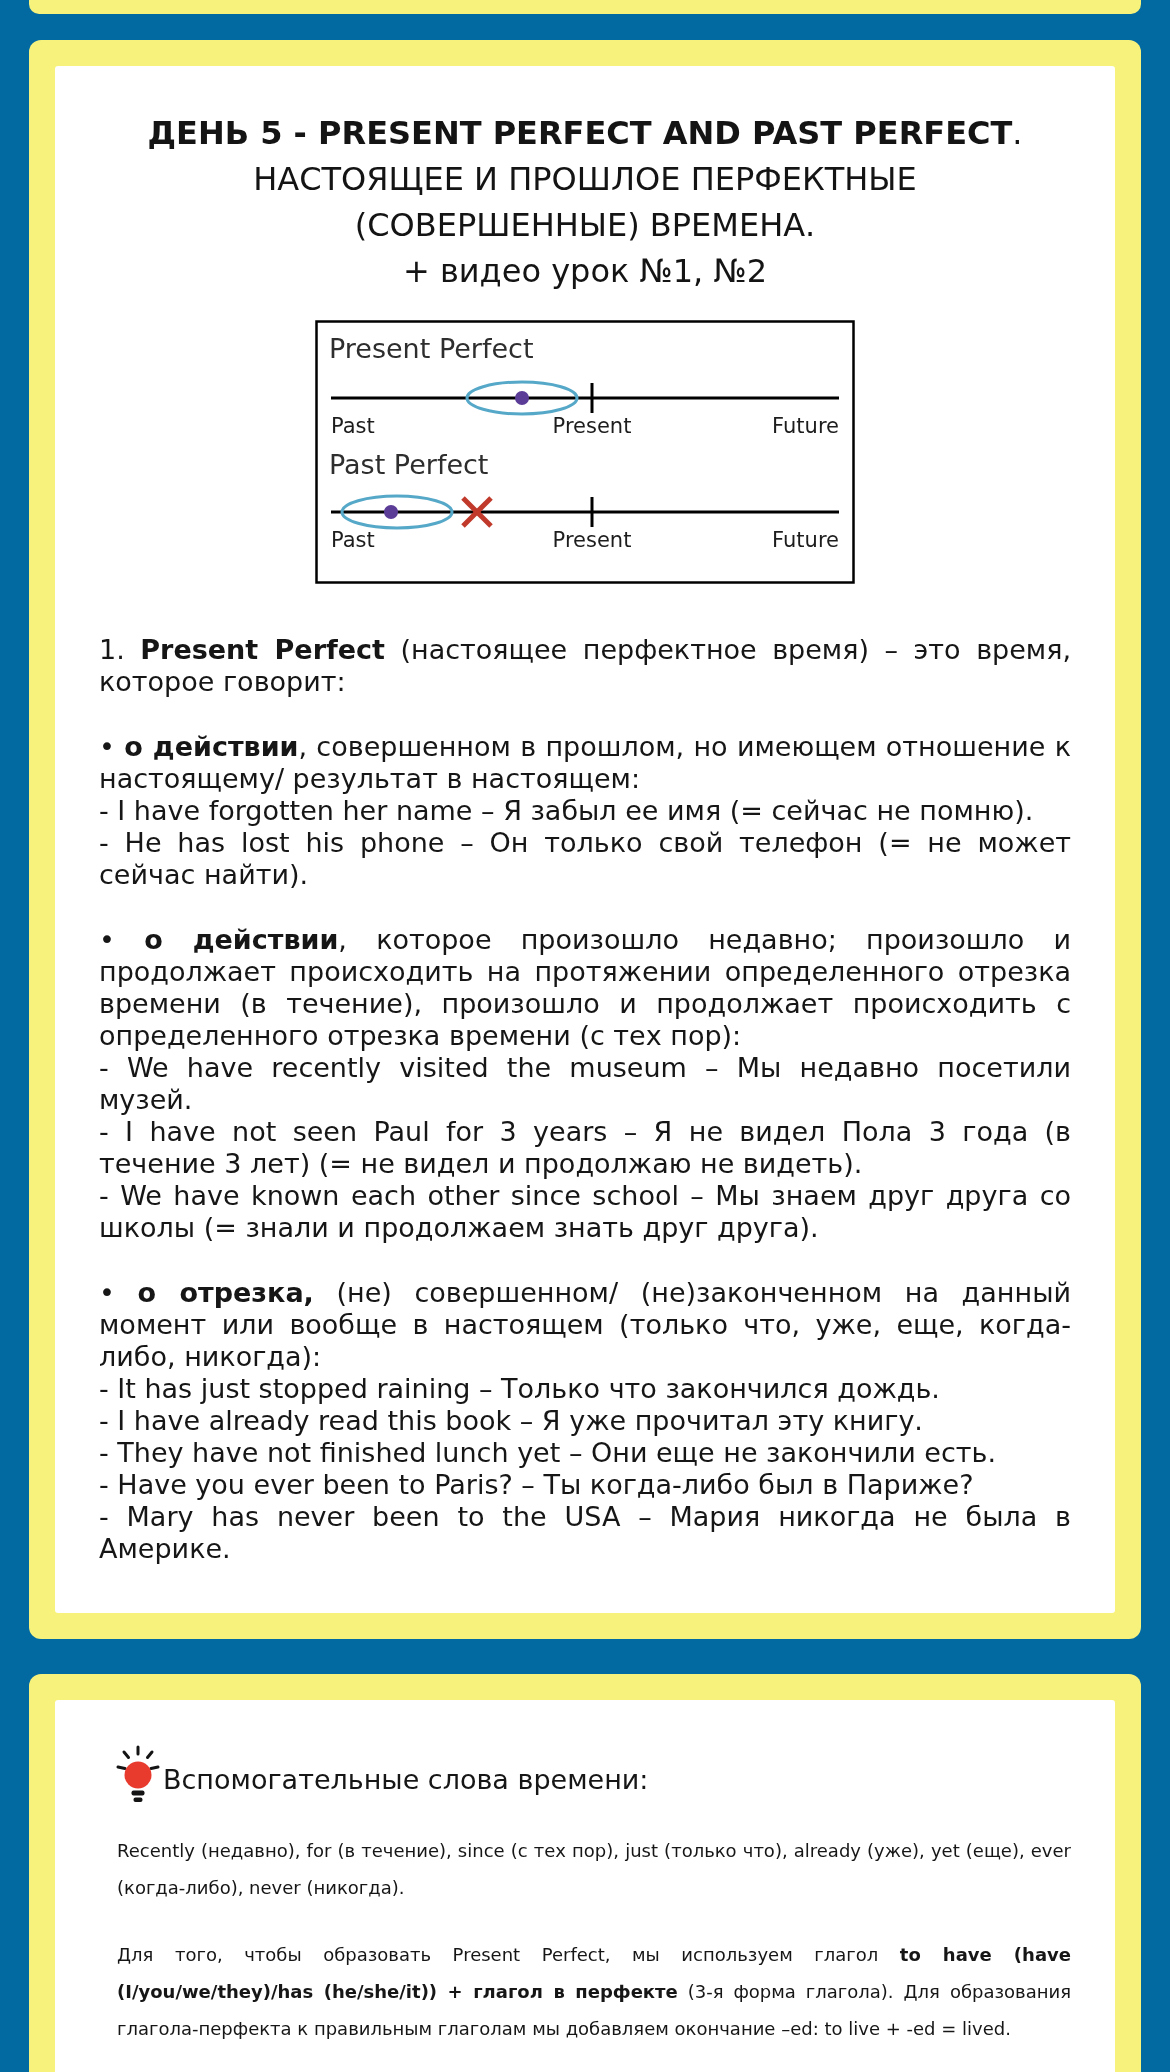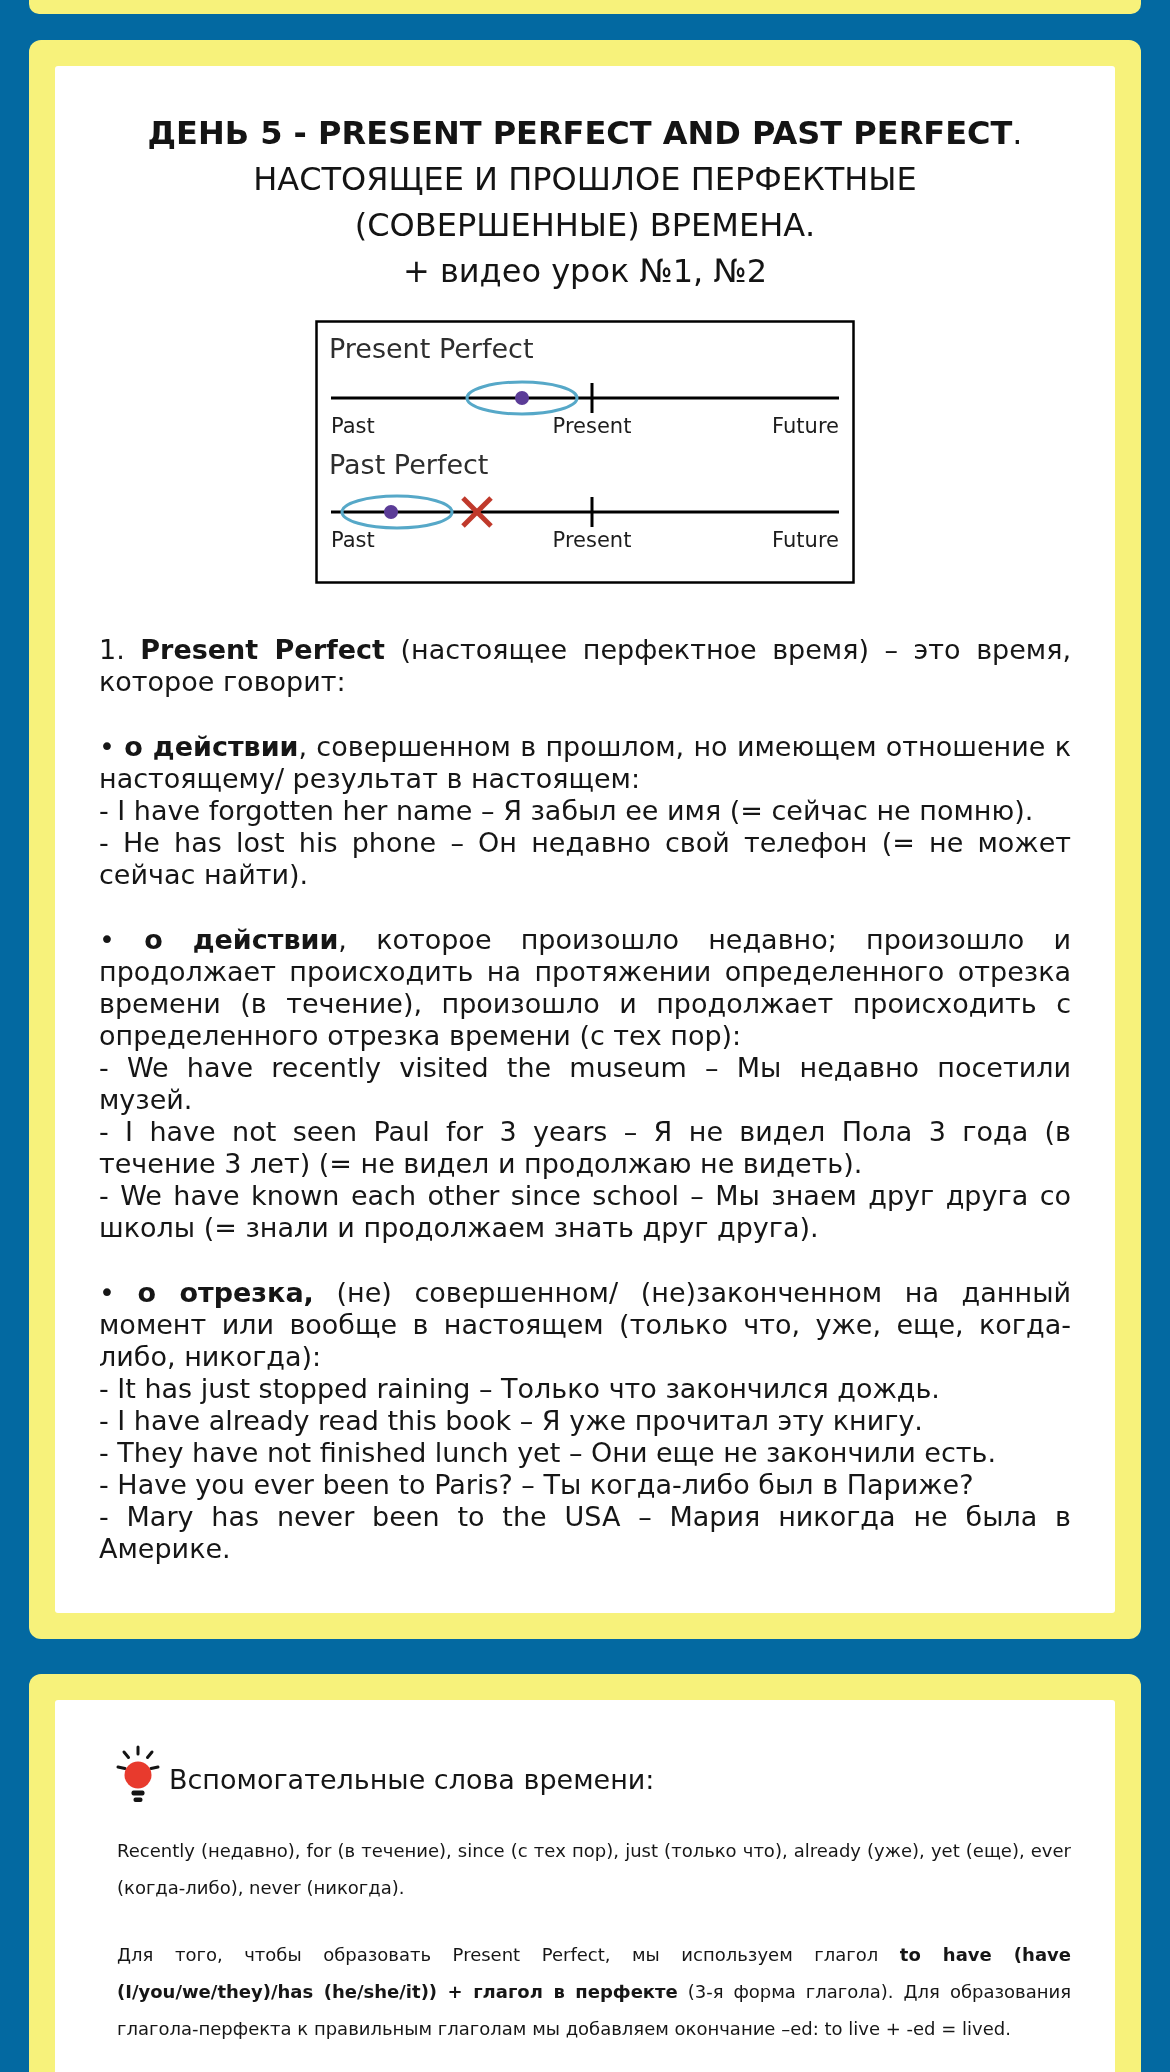--- a/index.html
+++ b/index.html
@@ -58,21 +58,21 @@
     white-space: pre-wrap;
   }
   .body-text p:last-child { margin-bottom: 0; }
 
   .card--tips { margin-top: 35px; }
   .tips-inner { padding: 44px 44px 220px; }
   .tips-content { margin-left: 16px; }
   .tip-header {
     display: flex;
     align-items: flex-end;
-    gap: 8px;
+    gap: 2px;
   }
   .tip-heading {
     font-size: 27px;
     line-height: 34px;
     padding-bottom: 9px;
   }
   .tip-p {
     margin: 26px 0 0 2px;
     font-size: 18px;
     line-height: 37px;
@@ -121,21 +121,21 @@
           <text class="dg-axis" x="16" y="227">Past</text>
           <text class="dg-axis" x="277" y="227" text-anchor="middle">Present</text>
           <text class="dg-axis" x="524" y="227" text-anchor="end">Future</text>
         </svg>
       </div>
 
       <div class="body-text">
         <p><span>1. </span><span style="font-weight: 700;">Present Perfect</span><span> (настоящее перфектное время) – это время, которое говорит:</span></p>
         <p><span>• </span><span style="font-weight: 700;">о действии</span><span>, совершенном в прошлом, но имеющем отношение к настоящему/ результат в настоящем:
 - I have forgotten her name – Я забыл ее имя (= сейчас не помню).
-- He has lost his phone – Он недавно свой телефон (= не может сейчас найти).</span></p>
+- He has lost his phone – Он только свой телефон (= не может сейчас найти).</span></p>
         <p><span>• </span><span style="font-weight: 700;">о действии</span><span>, которое произошло недавно; произошло и продолжает происходить на протяжении определенного отрезка времени (в течение), произошло и продолжает происходить с определенного отрезка времени (с тех пор):
 - We have recently visited the museum – Мы недавно посетили музей.
 - I have not seen Paul for 3 years – Я не видел Пола 3 года (в течение 3 лет) (= не видел и продолжаю не видеть).
 - We have known each other since school – Мы знаем друг друга со школы (= знали и продолжаем знать друг друга).</span></p>
         <p><span>• </span><span style="font-weight: 700;">о отрезка,</span><span> (не) совершенном/ (не)законченном на данный момент или вообще в настоящем (только что, уже, еще, когда-либо, никогда):
 - It has just stopped raining – Только что закончился дождь.
 - I have already read this book – Я уже прочитал эту книгу.
 - They have not finished lunch yet – Они еще не закончили есть.
 - Have you ever been to Paris? – Ты когда-либо был в Париже?
 - Mary has never been to the USA – Мария никогда не была в Америке.</span></p>

